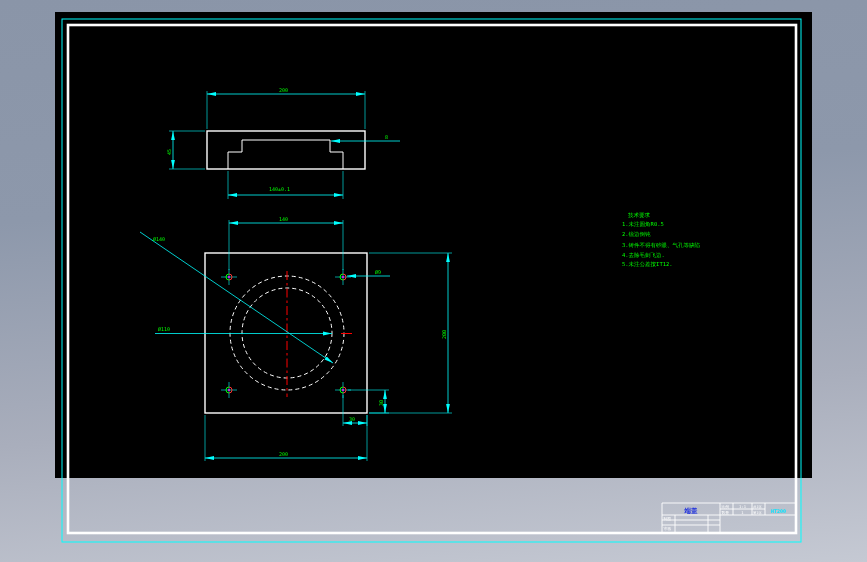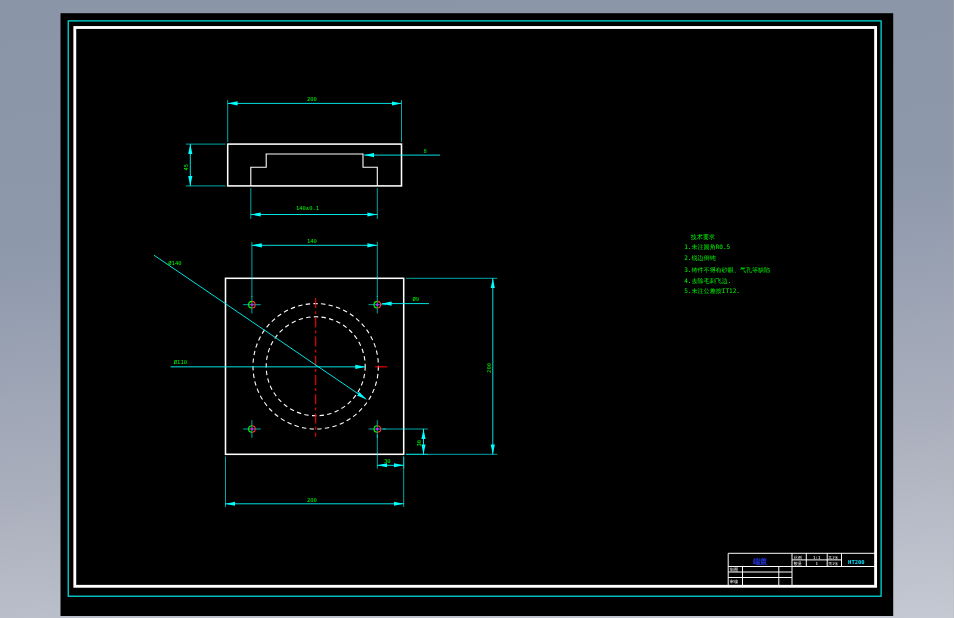--- a/index.html
+++ b/index.html
@@ -3,21 +3,21 @@
 <meta charset="utf-8">
 <style>
   html,body{margin:0;padding:0;}
   body{
     width:867px;height:562px;overflow:hidden;
     font-family:"Liberation Sans",sans-serif;
     background:linear-gradient(175deg,#8a95a8 0%,#8d98ab 35%,#a9aebc 70%,#c5c9d3 100%);
     position:relative;
   }
   .cad-window{
-    position:absolute;left:55px;top:12px;width:757px;height:548px;
+    position:absolute;left:55px;top:12px;width:757px;height:466px;
     background:#000;
   }
   svg text{font-family:"DejaVu Sans Mono","Liberation Mono",monospace;}
   .dimtxt{fill:#00ff00;font-size:5px;}
   .notetxt{fill:#00ff00;font-size:5.5px;}
   .tb-white{fill:#ffffff;font-size:3.8px;}
   .tb-white-sm{fill:#ffffff;font-size:3.4px;}
   .tb-blue{fill:#2233dd;font-size:6.5px;font-weight:bold;}
   .tb-cyan{fill:#00e5ff;font-size:5px;font-weight:bold;}
   .geo{stroke:#ffffff;fill:none;stroke-width:1.4;}

